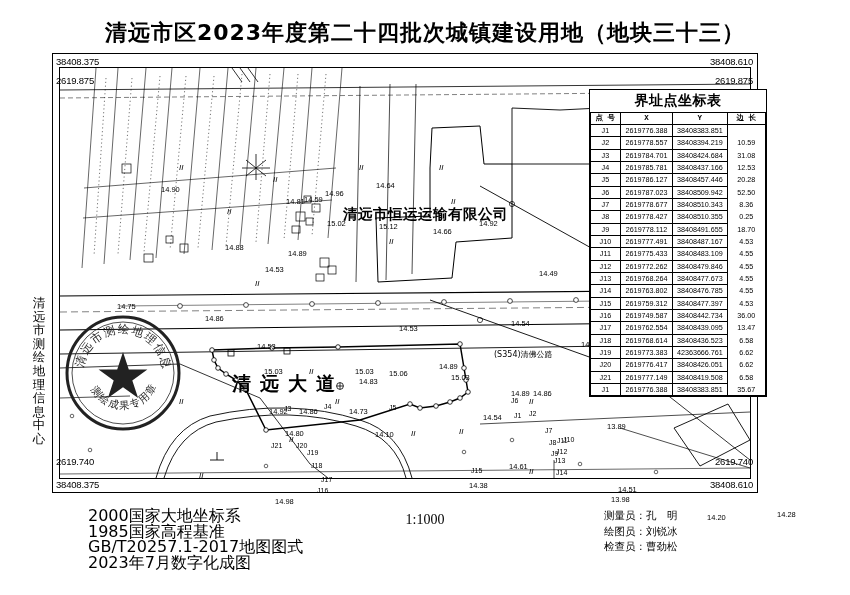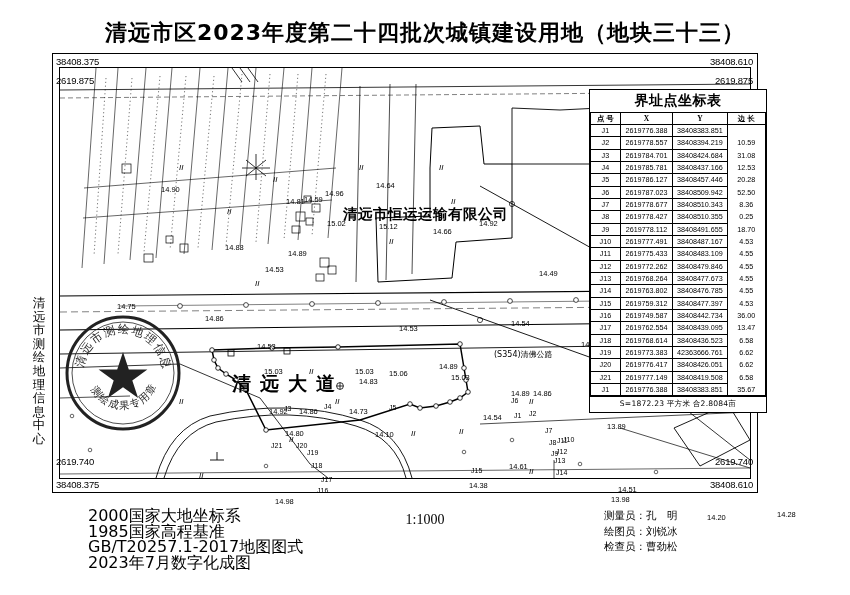--- a/index.html
+++ b/index.html
@@ -61,21 +61,21 @@
   #tbl-wrap{position:absolute;left:589px;top:89px;width:178px;
             background:#fff;border:1.4px solid #000;box-sizing:border-box;}
   #tbl-title{text-align:center;font-size:14px;font-weight:bold;
              font-family:"DejaVu Sans",sans-serif;padding:1.5px 0 2px;
              letter-spacing:0.5px;}
   table{border-collapse:collapse;width:100%;font-size:7.2px;
         font-family:"Liberation Sans",sans-serif;table-layout:fixed;}
   table th,table td{border:0.8px solid #000;text-align:center;
                     padding:0;height:11.35px;line-height:11.35px;
                     overflow:hidden;white-space:nowrap;}
-  table th{font-size:7.5px;font-family:Liberation Serif, serif;font-weight:bold;}
+  table th{font-size:7.5px;font-family:Liberation Mono, monospace;font-weight:bold;}
   col.c-no{width:17%;} col.c-x{width:30%;} col.c-y{width:31%;} col.c-len{width:22%;}
   td.len{border-left:0.8px solid #000;}
   #tbl-foot{border-top:1.2px solid #000;text-align:center;font-size:7.6px;
             font-family:"DejaVu Sans",sans-serif;padding:2px 0 2.5px;
             letter-spacing:0.2px;}
 
   
   #foot-left{position:absolute;left:88px;top:508px;font-size:16px;
              line-height:15.5px;font-family:"DejaVu Sans",sans-serif;}
   #scale{position:absolute;left:0;top:512px;width:850px;text-align:center;
@@ -511,21 +511,20 @@
             <td class="len" style="border-top: none; border-bottom: none;">6.58</td>
           </tr>
           <tr>
             <td>J1</td>
             <td>2619776.388</td>
             <td>38408383.851</td>
             <td class="len" style="border-top: none;">35.67</td>
           </tr>
         </tbody>
     </table>
-    <div id="tbl-foot">S=1872.23 平方米 合2.8084亩</div>
   </div>
 
   <div id="foot-left">
       <div>2000国家大地坐标系</div>
       <div>1985国家高程基准</div>
       <div>GB/T20257.1-2017地图图式</div>
       <div>2023年7月数字化成图</div>
     </div>
   <div id="scale">1:1000</div>
   <div id="foot-right">

